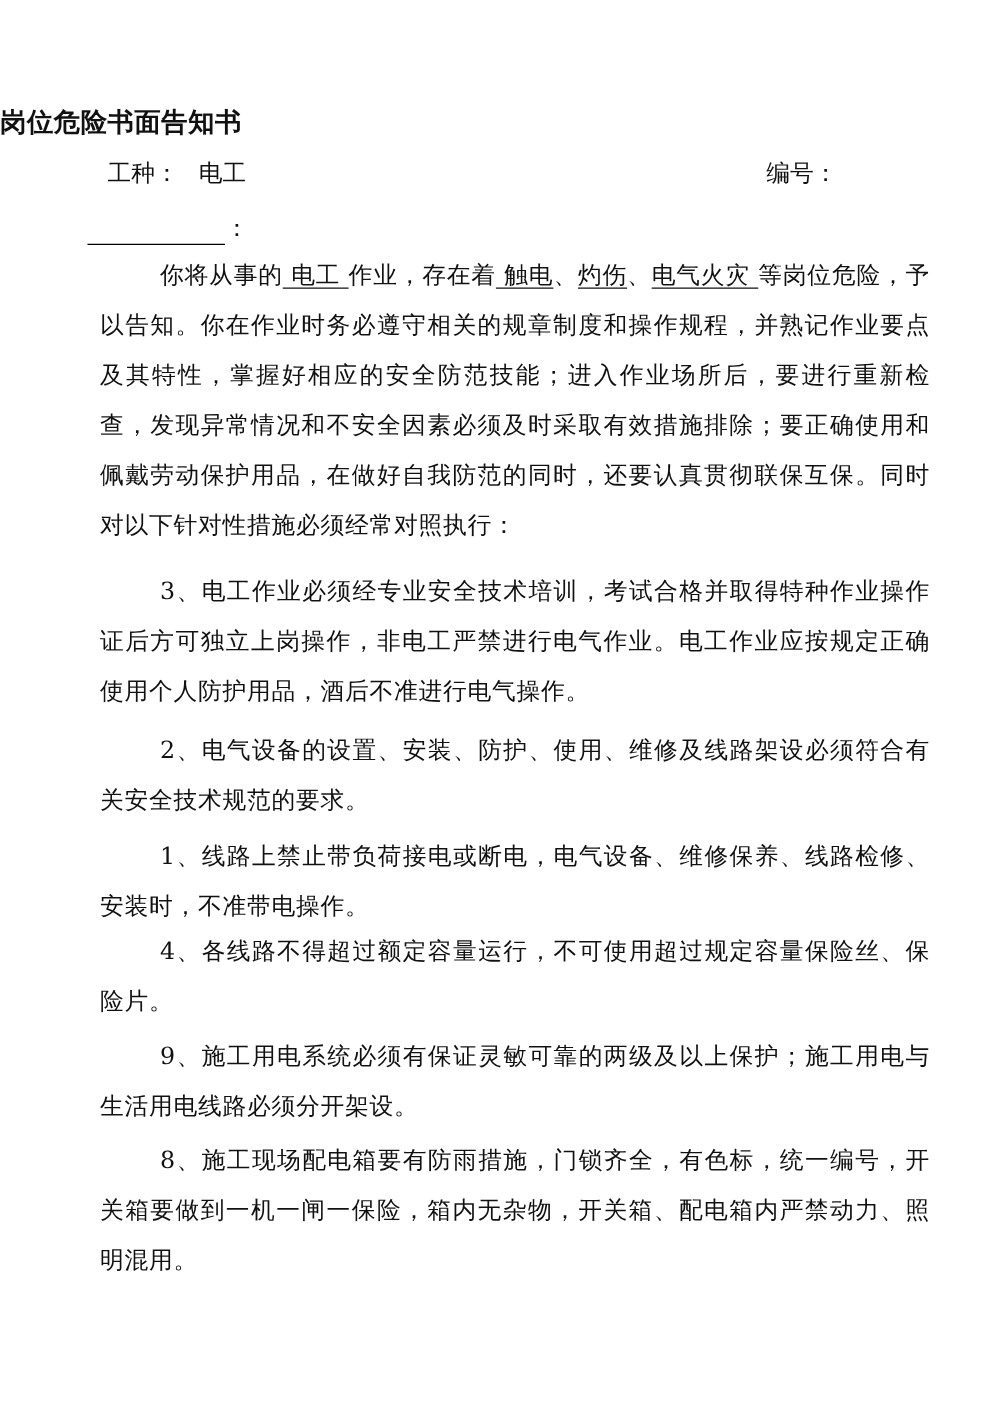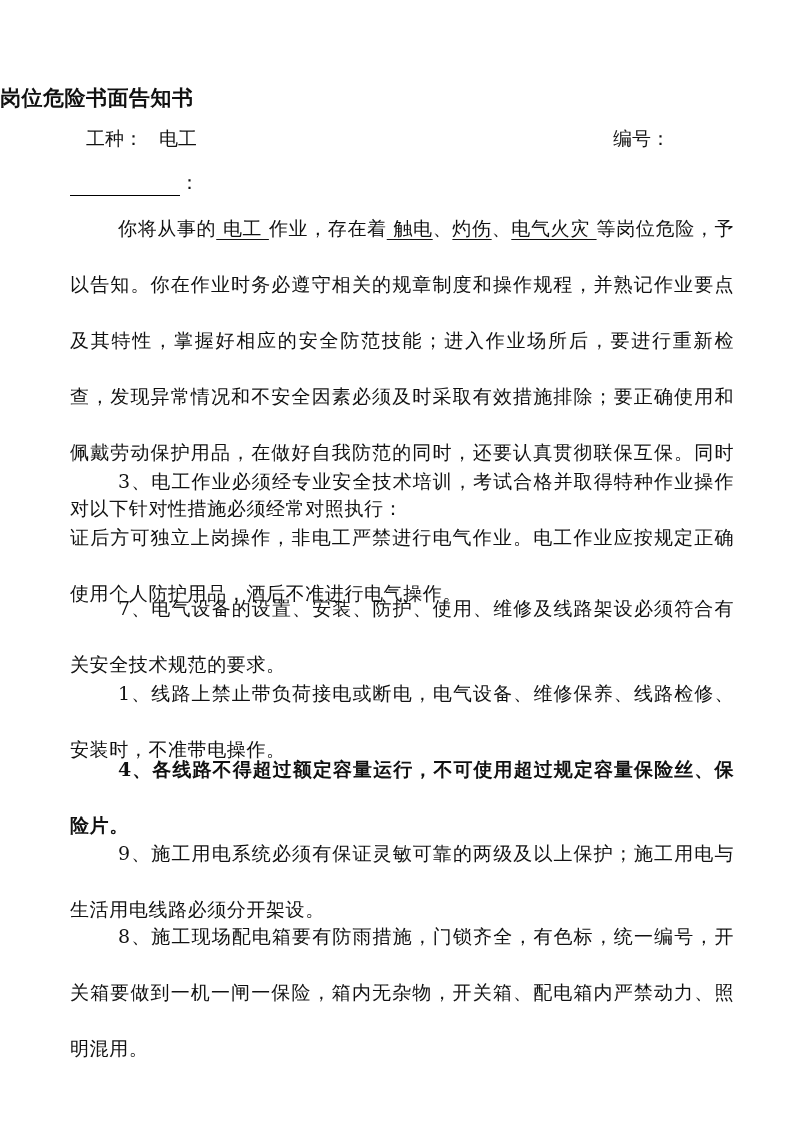--- a/index.html
+++ b/index.html
@@ -6,21 +6,21 @@
     body { width: 793px; height: 1122px; position: relative; overflow: hidden;
       font-family: "DejaVu Serif", "Liberation Serif", serif; color: #111; }
     .title { position: absolute; top: 84px; left: 0; width: 793px; 
       font-size: 21px; font-weight: bold; letter-spacing: 0.5px; font-family: "DejaVu Sans", sans-serif; }
     .meta-row { position: absolute; top: 126px; left: 70px; width: 660px; font-size: 19px; height: 30px; }
     .meta-left { position: absolute; left: 16px; top: 0; }
     .meta-left .val { margin-left: 16px; }
     .meta-right { position: absolute; left: 543px; top: 0; font-family: Liberation Mono, monospace; }
     .recipient { position: absolute; top: 170px; left: 70px; font-size: 19px; }
     .recipient .blank { display: inline-block; width: 110px; border-bottom: 1px solid #000; height: 18px; vertical-align: bottom; }
-    .para { position: absolute; left: 70px; width: 664px; font-size: 19px; line-height: 56px; text-align: justify; letter-spacing: 0.6px; }
+    .para { position: absolute; left: 80px; width: 664px; font-size: 19px; line-height: 40px; text-align: justify; letter-spacing: 0.6px; }
     .indent { text-indent: 48px; }
     .u { text-decoration: underline; text-underline-offset: 4px; }
   </style>
 </head>
 <body>
 
 <div class="title">岗位危险书面告知书</div>
 
 <div class="meta-row">
   <div class="meta-left">
@@ -31,17 +31,17 @@
   </div>
 </div>
 
 <div class="recipient">
   <span class="blank"></span><span>：</span>
 </div>
 
 <div class="para indent" style="top:200px;"><span>你将从事的</span><span class="u"> 电工 </span><span>作业，存在着</span><span class="u"> 触电</span><span>、</span><span class="u">灼伤</span><span>、</span><span class="u">电气火灾 </span><span>等岗位危险，予以告知。你在作业时务必遵守相关的规章制度和操作规程，并熟记作业要点及其特性，掌握好相应的安全防范技能；进入作业场所后，要进行重新检查，发现异常情况和不安全因素必须及时采取有效措施排除；要正确使用和佩戴劳动保护用品，在做好自我防范的同时，还要认真贯彻联保互保。同时对以下针对性措施必须经常对照执行：</span></div>
 
 <div class="para indent" style="top:453px;">3、电工作业必须经专业安全技术培训，考试合格并取得特种作业操作证后方可独立上岗操作，非电工严禁进行电气作业。电工作业应按规定正确使用个人防护用品，酒后不准进行电气操作。</div>
-<div class="para indent" style="top:580px;">7、电气设备的设置、安装、防护、使用、维修及线路架设必须符合有关安全技术规范的要求。</div>
+<div class="para indent" style="top:580px;">2、电气设备的设置、安装、防护、使用、维修及线路架设必须符合有关安全技术规范的要求。</div>
 <div class="para indent" style="top:665px;">1、线路上禁止带负荷接电或断电，电气设备、维修保养、线路检修、安装时，不准带电操作。</div>
-<div class="para indent" style="top:741px;font-weight:bold;">4、各线路不得超过额定容量运行，不可使用超过规定容量保险丝、保险片。</div>
+<div class="para indent" style="top:741px;">4、各线路不得超过额定容量运行，不可使用超过规定容量保险丝、保险片。</div>
 <div class="para indent" style="top:825px;">9、施工用电系统必须有保证灵敏可靠的两级及以上保护；施工用电与生活用电线路必须分开架设。</div>
 <div class="para indent" style="top:908px;">8、施工现场配电箱要有防雨措施，门锁齐全，有色标，统一编号，开关箱要做到一机一闸一保险，箱内无杂物，开关箱、配电箱内严禁动力、照明混用。</div>
 
 </body></html>

